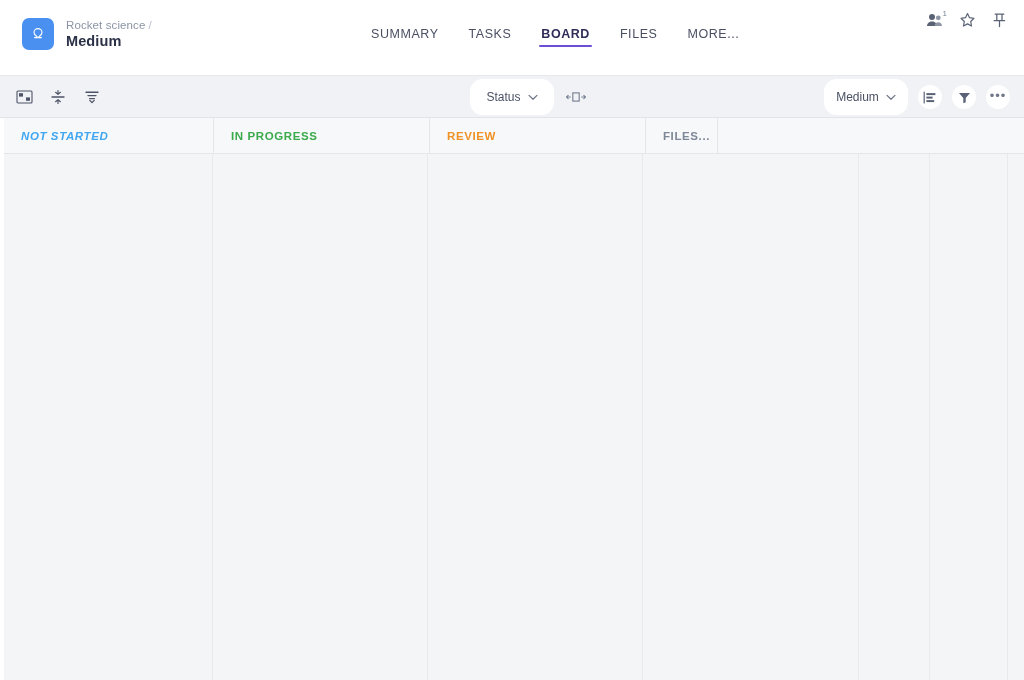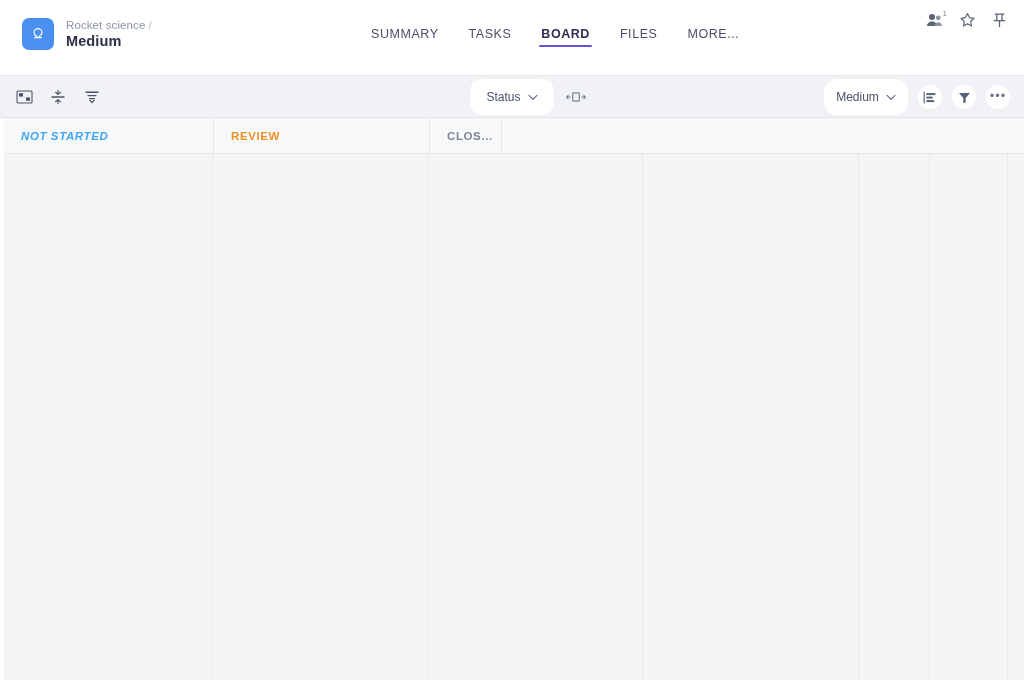--- a/index.html
+++ b/index.html
@@ -206,25 +206,28 @@
     </div>
   </div>
 
   <div class="board">
     <div class="left-gutter"></div>
 
     <div class="col-head-row">
       <div class="col-head" style="width:210px;color:#41a7f0;font-style:italic;">
           <span>NOT STARTED</span>
         </div>
+      <div class="col-head" style="width:216px;color:#3aaa4b;">
+          <span>IN PROGRESS</span>
+        </div>
       <div class="col-head" style="width:216px;color:#ef9125;">
           <span>REVIEW</span>
         </div>
       <div class="col-head" style="width:72px;color:#7d8797;">
-          <span>CLOS...</span>
+          <span>FILES...</span>
         </div>
       <div class="col-head" style="width:16px;border-right:none;">
           <span></span>
         </div>
     </div>
 
     <div class="col-body-row">
       <div class="col-body" style="width:210px;"></div>
       <div class="col-body" style="width:216px;"></div>
       <div class="col-body" style="width:216px;"></div>

